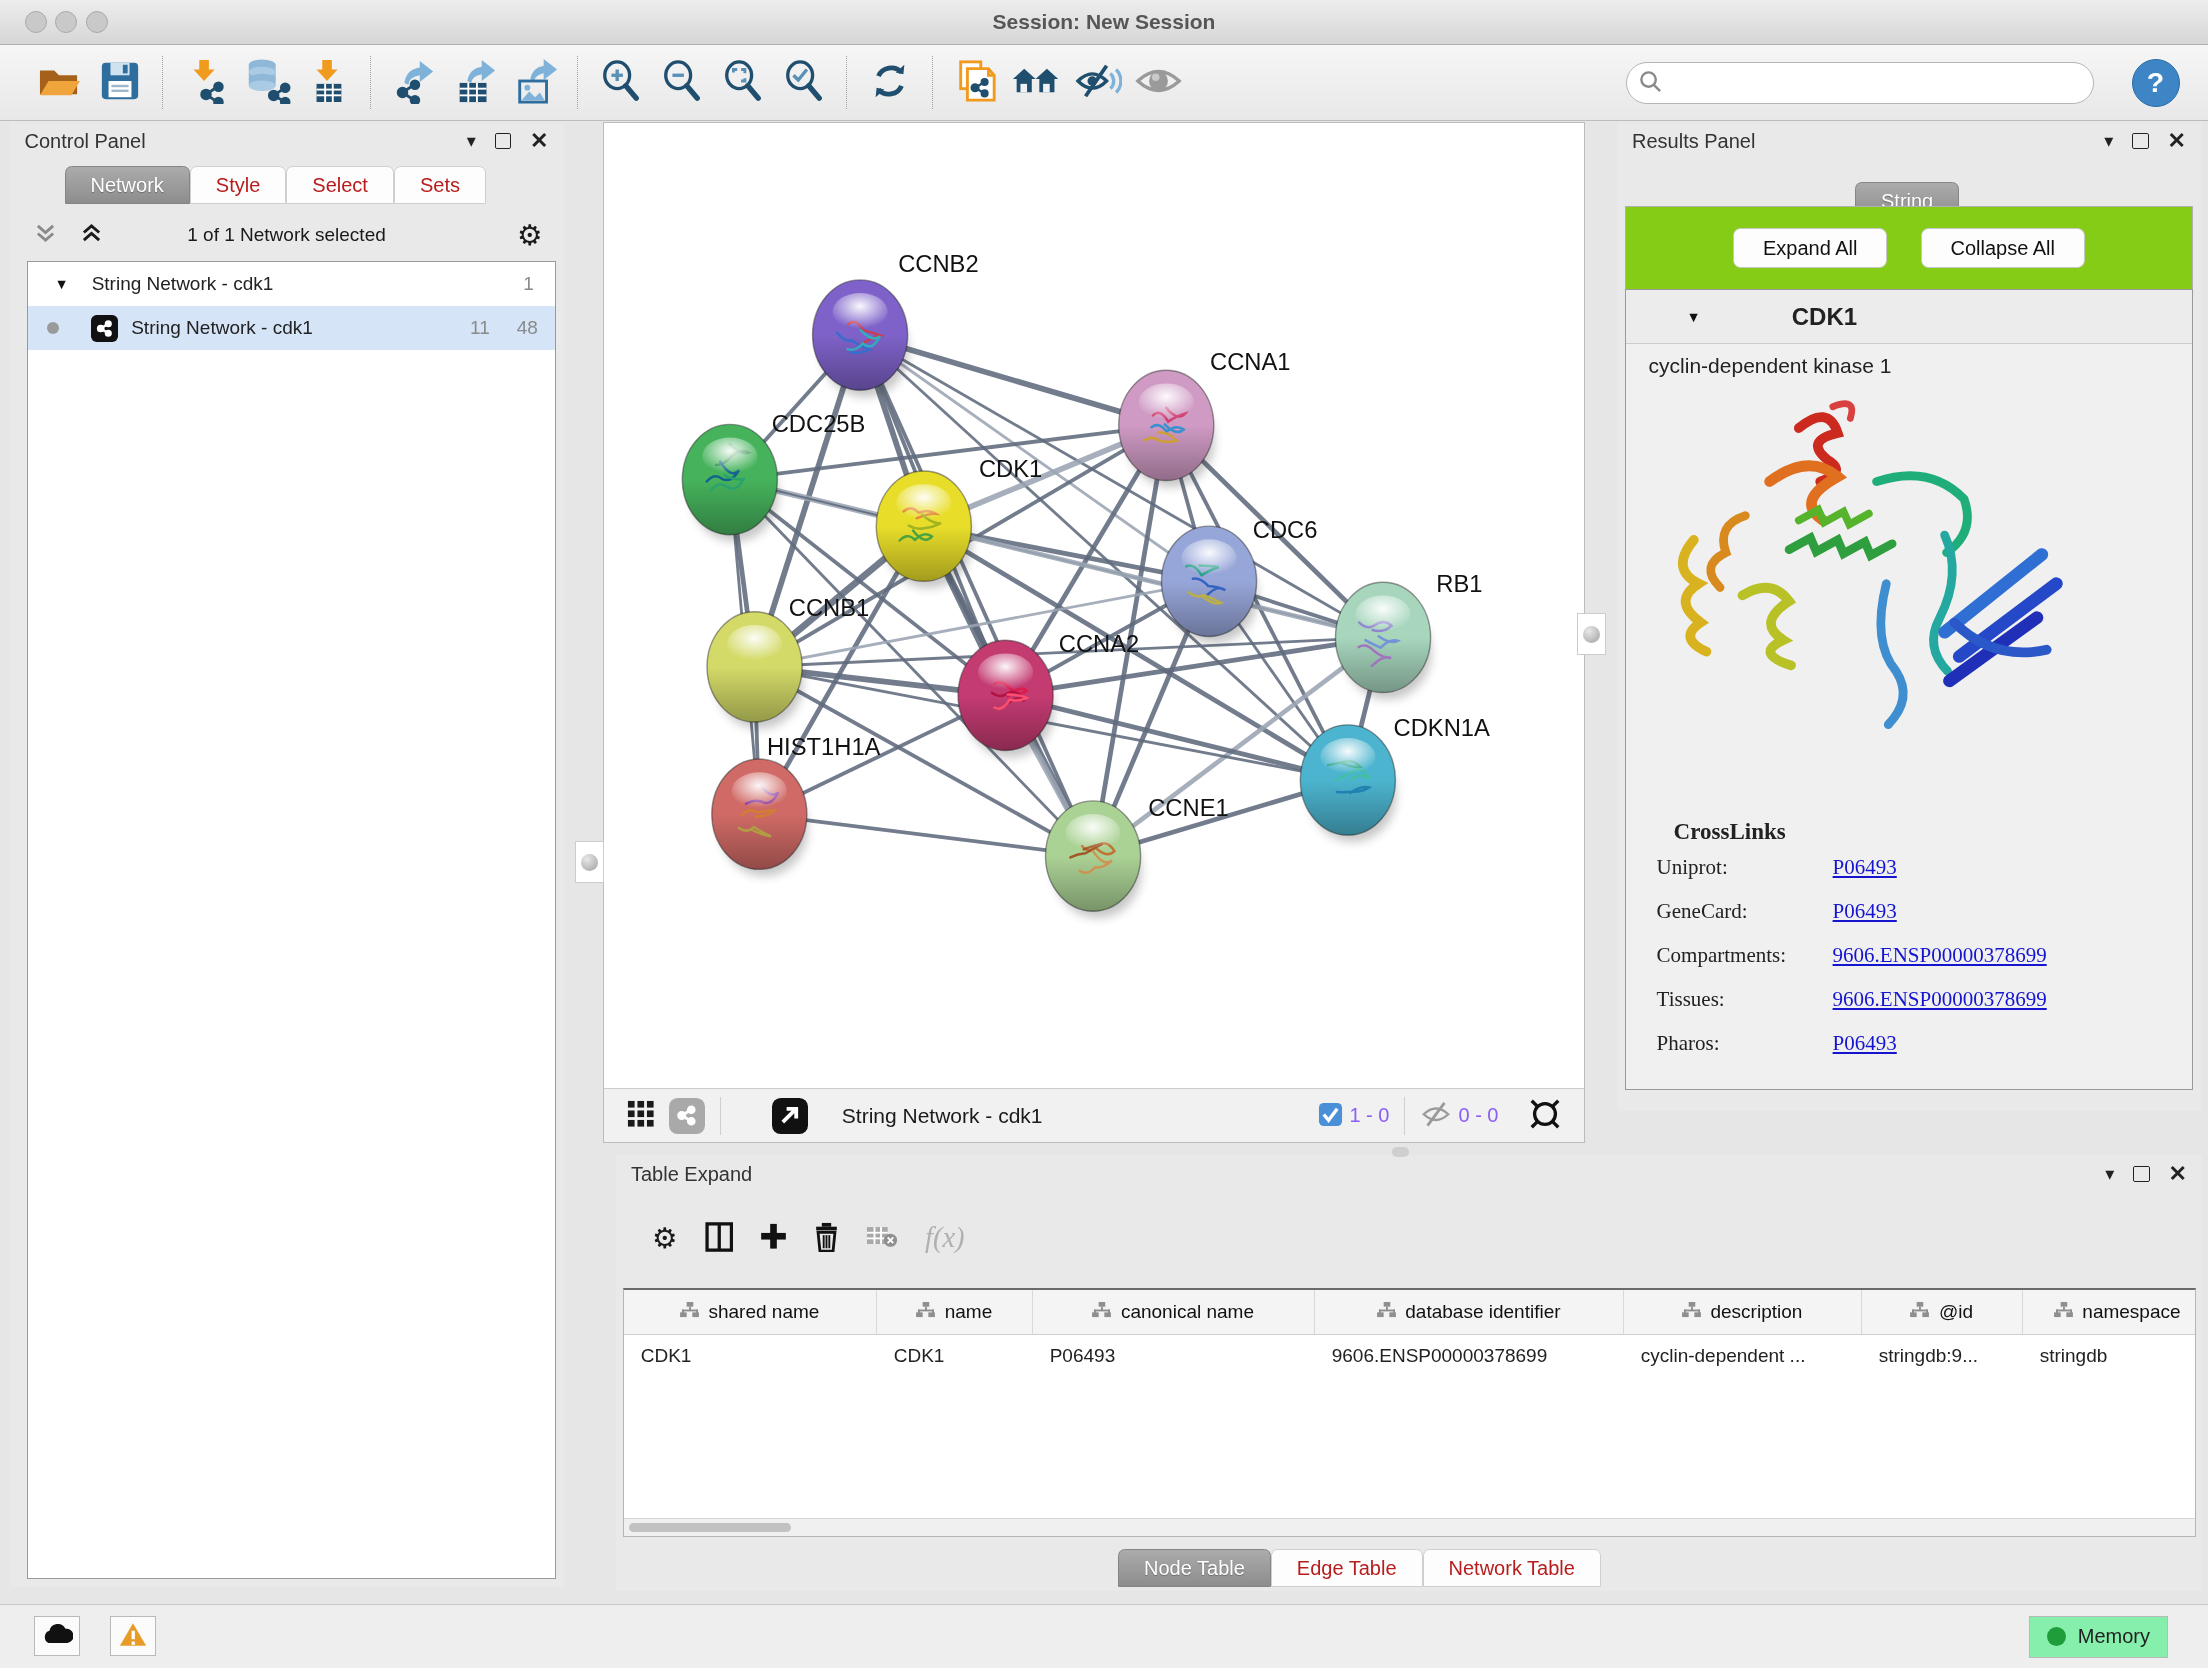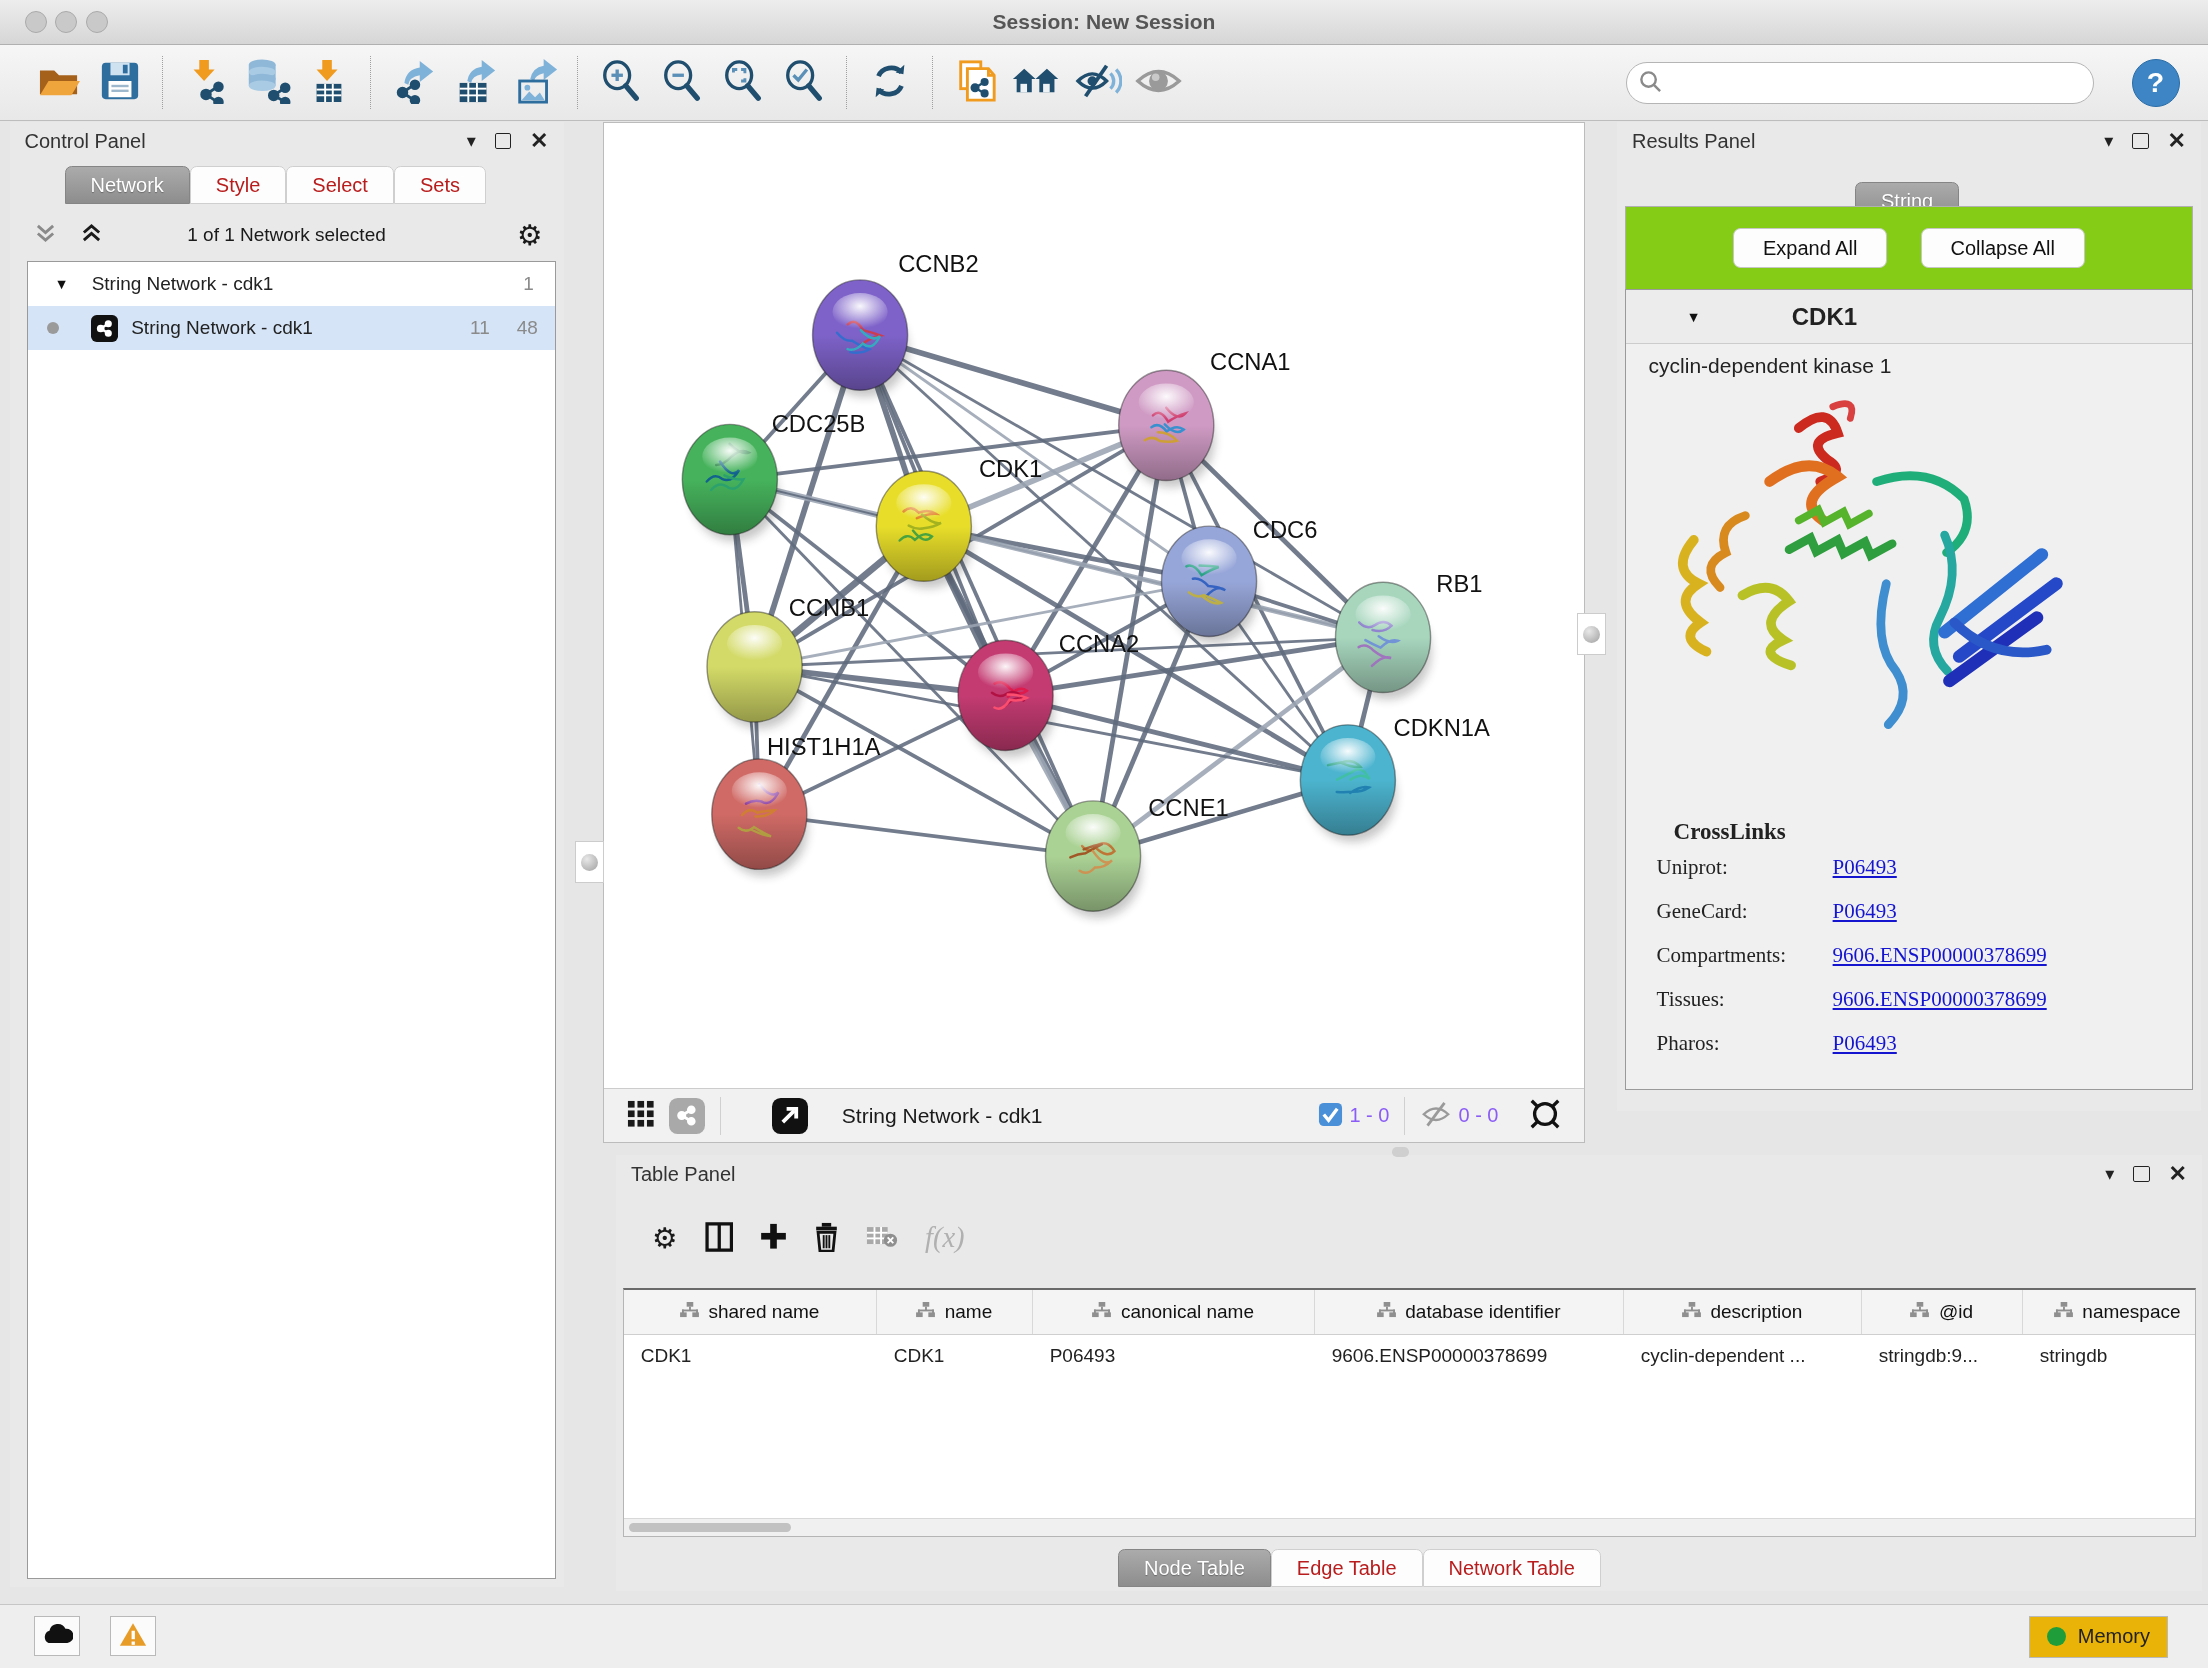--- a/index.html
+++ b/index.html
@@ -97,21 +97,21 @@
   .td{display:flex;align-items:center;padding-left:17px;font-size:19px;box-sizing:border-box;flex:none;}
   .hscroll{position:absolute;left:0;right:0;bottom:0;height:17px;background:#f0f0f0;
     border-top:1px solid #d8d8d8;}
   .hthumb{position:absolute;left:5.7px;top:3.8px;width:162px;height:9.5px;border-radius:4.8px;background:#c2c2c2;}
   #table-tabs{left:502px;top:394px;}
   
   .statusbar{position:absolute;left:0;bottom:0;width:100%;height:63px;background:#eeeeee;
     border-top:1px solid #c6c6c6;}
   .sbtn{position:absolute;top:11.4px;width:46px;height:40px;background:#fbfbfb;border:1.9px solid #b9b9b9;
     display:flex;align-items:center;justify-content:center;box-sizing:border-box;}
-  .membtn{position:absolute;right:40px;top:10.5px;height:42px;padding:0 17px;background:#eab308;
+  .membtn{position:absolute;right:40px;top:10.5px;height:42px;padding:0 17px;background:#86efac;
     border:1.9px solid #b9b9b9;display:flex;align-items:center;gap:11.4px;font-size:20px;box-sizing:border-box;}
   .memdot{width:19px;height:19px;border-radius:50%;background:#1f9d3a;}
   
   .split-h{position:absolute;width:27px;height:40px;background:#fff;border:1px solid #cccccc;
     display:flex;align-items:center;justify-content:center;}
   .split-dot{width:17px;height:17px;border-radius:50%;background:radial-gradient(circle at 35% 30%,#e8e8e8,#9f9f9f);}
   .split-pill{position:absolute;width:17px;height:9.5px;border-radius:4.8px;background:#cfcfcf;}
 </style>
 </head>
 <body>
@@ -712,21 +712,21 @@
             <span class="lbl">Pharos:</span>
             <a href="#">P06493</a>
           </div>
         </div>
     </div>
   </div>
 </div>
 
 <div id="table-panel">
   <div class="panel-head">
-    <span class="panel-title">Table Panel</span>
+    <span class="panel-title">Table Expand</span>
     <span class="panel-icons">
       <span class="pi">▾</span>
       <span class="pi pi-float"></span>
       <span class="pi pi-close">✕</span>
     </span>
   </div>
   <div class="ttool">
     <span class="gearchar" style="margin:0">⚙</span>
     <span>
       <svg width="28.5" height="30" viewBox="0 0 30 32">

